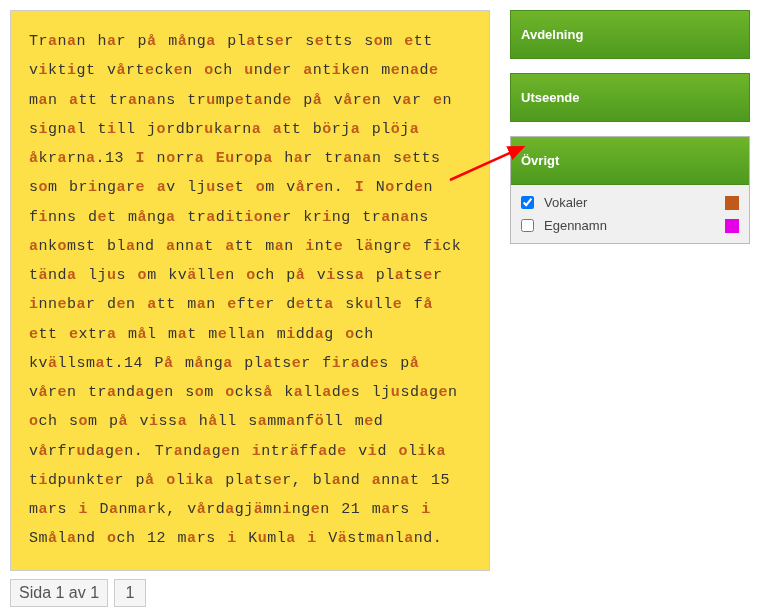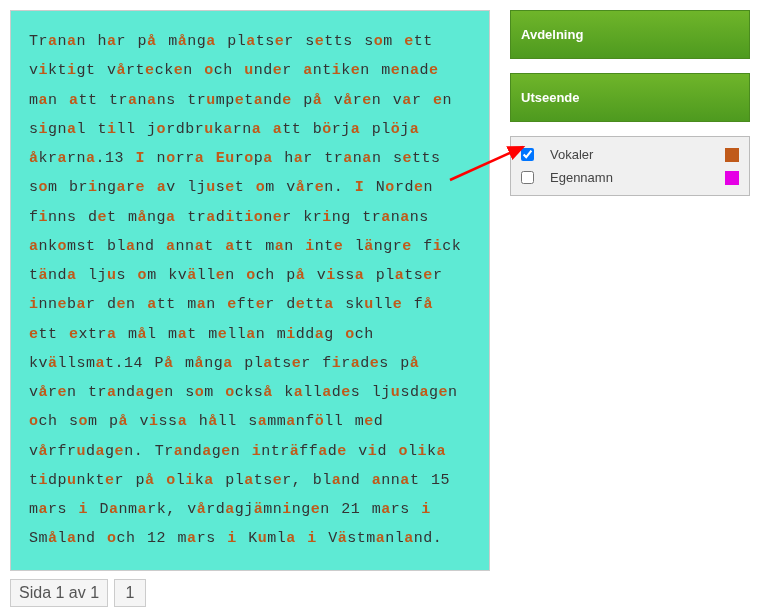--- a/index.html
+++ b/index.html
@@ -12,21 +12,21 @@
   .container {
     display: flex;
     gap: 20px;
     align-items: flex-start;
   }
   .left-col {
     width: 480px;
   }
   .text-box {
     border: 1px solid #ccc;
-    background: #5eead4;
+    background: #fde047;
     padding: 16px 18px;
     line-height: 1.95;
     font-family: "Courier New", Courier, monospace;
     font-size: 15px;
     letter-spacing: 0.5px;
     color: #333;
     word-spacing: 2px;
   }
   .text-box .vowel {
     color: #c05a1a;
@@ -72,21 +72,21 @@
     border: none;
     border-bottom: 1px solid #4a8b1e;
   }
   .panel-body {
     background: #f0f0f0;
     padding: 6px 6px;
   }
   .option-row {
     display: flex;
     align-items: center;
-    gap: 16px;
+    gap: 10px;
     padding: 4px 4px;
     font-size: 13px;
     color: #444;
   }
   .option-row input[type="checkbox"] {
     width: 13px;
     height: 13px;
     margin: 0;
   }
   .option-row .swatch {
@@ -126,20 +126,21 @@
         </marker>
       </defs>
       <line x1="5" y1="45" x2="78" y2="12" stroke="#ff0000" stroke-width="2.5" marker-end="url(#arrowhead)"></line>
     </svg>
 
     <div class="panel-header">Avdelning</div>
 
     <div class="panel-header">Utseende</div>
 
     <div class="panel">
+      <div class="panel-header">Övrigt</div>
       <div class="panel-body">
         <div class="option-row">
           <input type="checkbox" checked="" style="">
           <span>Vokaler</span>
           <span class="swatch swatch-orange"></span>
         </div>
         <div class="option-row">
           <input type="checkbox" style="">
           <span>Egennamn</span>
           <span class="swatch swatch-magenta"></span>

